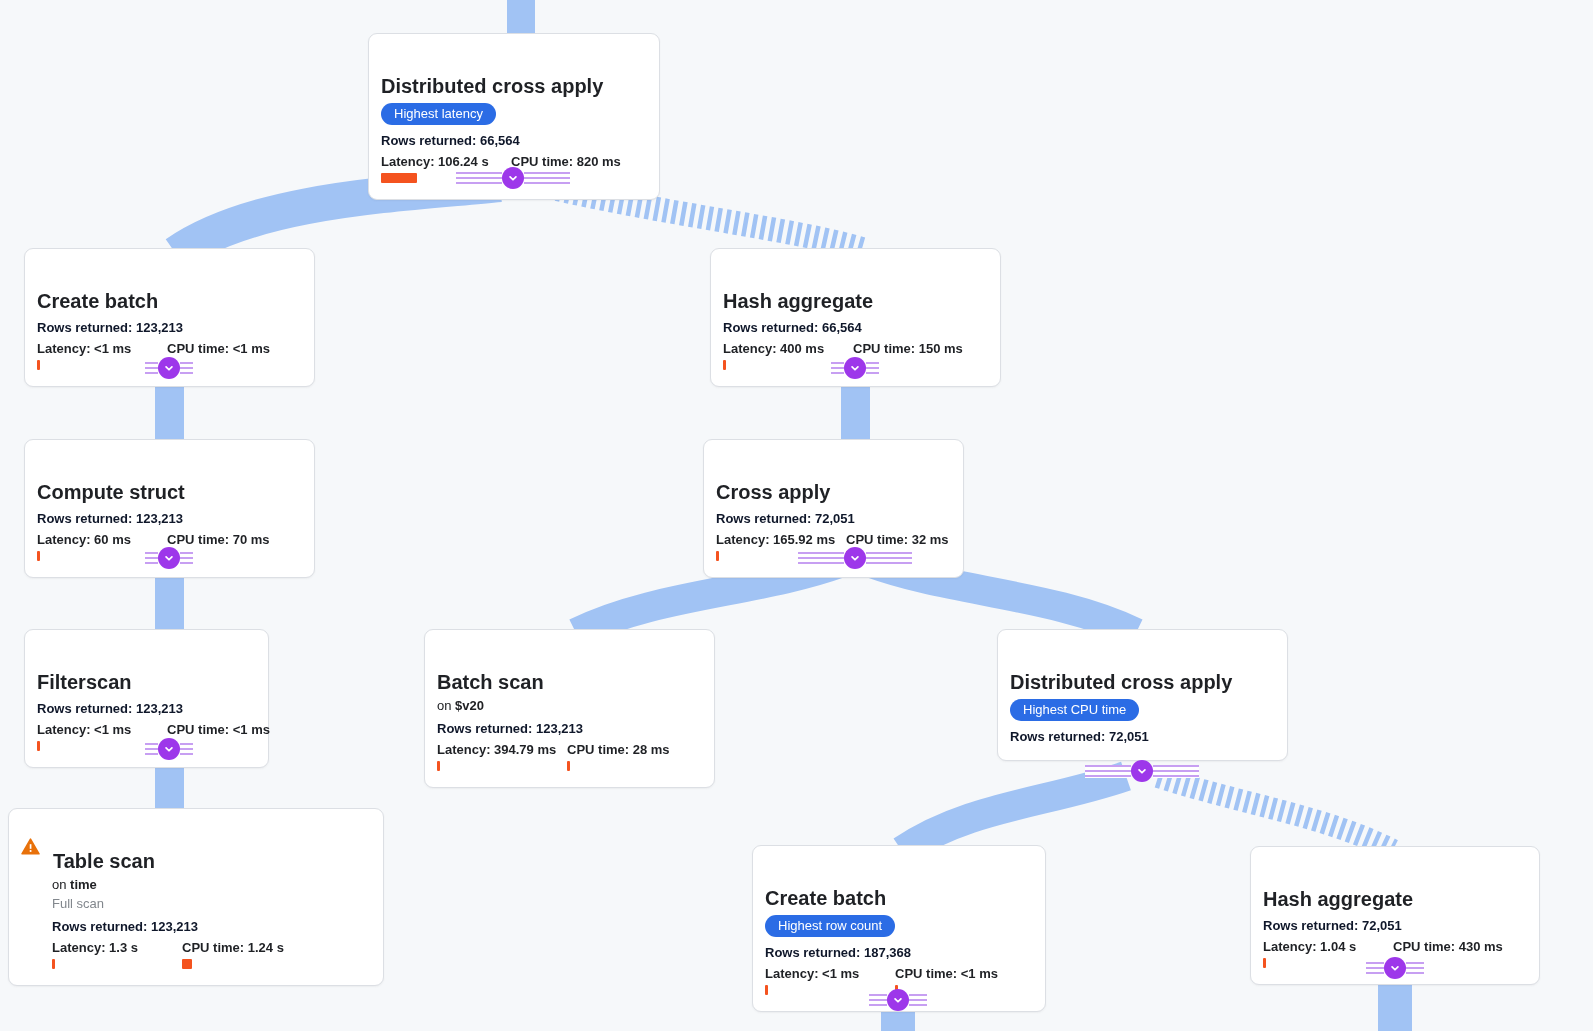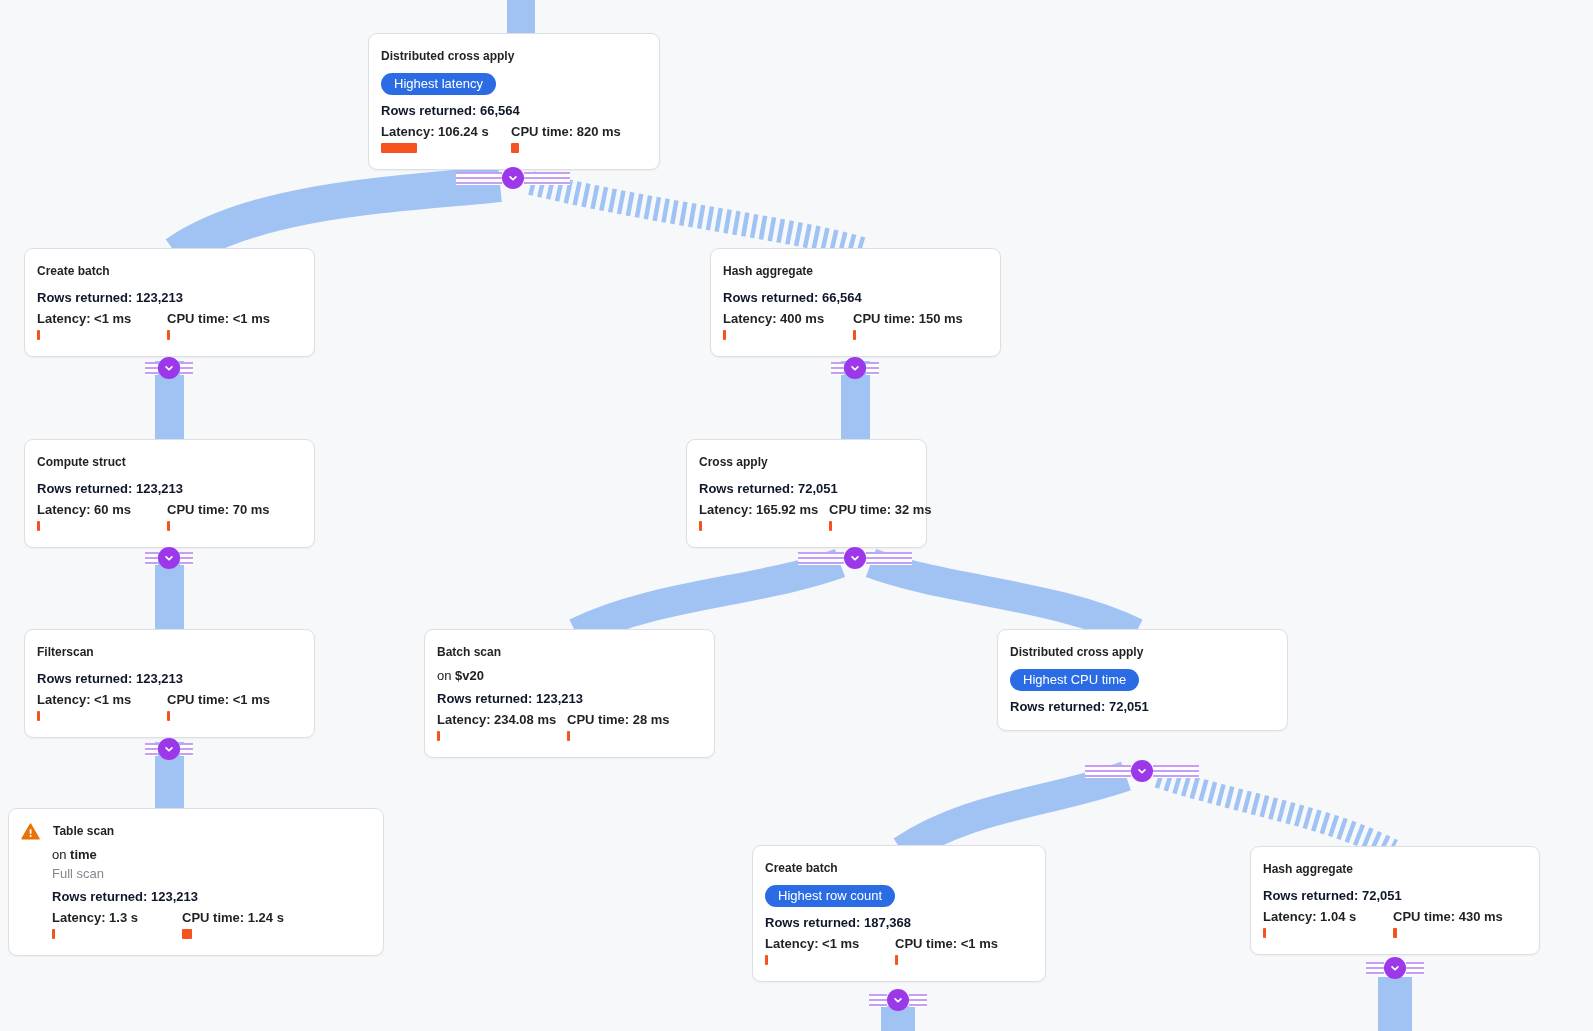--- a/index.html
+++ b/index.html
@@ -14,21 +14,21 @@
   .edge{fill:none;stroke:var(--edge-color,#a1c3f4);}
   .edge-striped{stroke-dasharray:4.5 4.5;}
 
   .node{
     position:absolute;z-index:2;background:#fff;
     border:1px solid #dcdfe4;border-radius:9px;
     padding:12px 12px 16px 12px;box-sizing:border-box;
     box-shadow:0 1px 2px rgba(60,64,67,.06);
   }
   .title-row{display:flex;align-items:center;gap:13px;}
-  .node-title{font-size:12px;font-weight:700;line-height:21px;color:#1f2125;}
+  .node-title{font-size:20px;font-weight:700;line-height:21px;color:#1f2125;margin-top:30px;}
   .badge{
     display:inline-block;margin-top:6px;
     background:var(--badge-color,#2b6ce5);color:#fff;
     font-size:13px;line-height:16px;padding:3px 13px;border-radius:13px;
   }
   .on-line{font-size:13px;margin-top:5px;color:#202124;}
   .on-line b{font-weight:700;}
   .note-line{font-size:13px;margin-top:4px;color:#82878d;}
   .rows-line{font-size:13px;font-weight:700;margin-top:8px;color:#0f172a;}
   .metrics{display:flex;margin-top:6px;}
@@ -131,57 +131,57 @@
           <div class="metric-label">Latency: 60 ms</div>
           <div class="metric-bar" style="width: 3px;"></div>
         </div>
       <div class="metric">
           <div class="metric-label">CPU time: 70 ms</div>
           <div class="metric-bar" style="width: 3px;"></div>
         </div>
     </div>
   </div>
 
-  <div class="node" style="left:686px;top:439px;width:241px;">
+  <div class="node" style="left:703px;top:439px;width:261px;">
     <div class="node-title">Cross apply</div>
     <div class="rows-line">Rows returned: 72,051</div>
     <div class="metrics">
       <div class="metric">
           <div class="metric-label">Latency: 165.92 ms</div>
           <div class="metric-bar" style="width: 3px;"></div>
         </div>
       <div class="metric">
           <div class="metric-label">CPU time: 32 ms</div>
           <div class="metric-bar" style="width: 3px;"></div>
         </div>
     </div>
   </div>
 
-  <div class="node" style="left:24px;top:629px;width:291px;">
+  <div class="node" style="left:24px;top:629px;width:245px;">
     <div class="node-title">Filterscan</div>
     <div class="rows-line">Rows returned: 123,213</div>
     <div class="metrics">
       <div class="metric">
           <div class="metric-label">Latency: &lt;1 ms</div>
           <div class="metric-bar" style="width: 3px;"></div>
         </div>
       <div class="metric">
           <div class="metric-label">CPU time: &lt;1 ms</div>
           <div class="metric-bar" style="width: 3px;"></div>
         </div>
     </div>
   </div>
 
   <div class="node" style="left:424px;top:629px;width:291px;">
     <div class="node-title">Batch scan</div>
     <div class="on-line"><span>on</span> <b>$v20</b></div>
     <div class="rows-line">Rows returned: 123,213</div>
     <div class="metrics">
       <div class="metric">
-          <div class="metric-label">Latency: 234.08 ms</div>
+          <div class="metric-label">Latency: 394.79 ms</div>
           <div class="metric-bar" style="width: 3px;"></div>
         </div>
       <div class="metric">
           <div class="metric-label">CPU time: 28 ms</div>
           <div class="metric-bar" style="width: 3px;"></div>
         </div>
     </div>
   </div>
 
   <div class="node" style="left:997px;top:629px;width:291px;">

